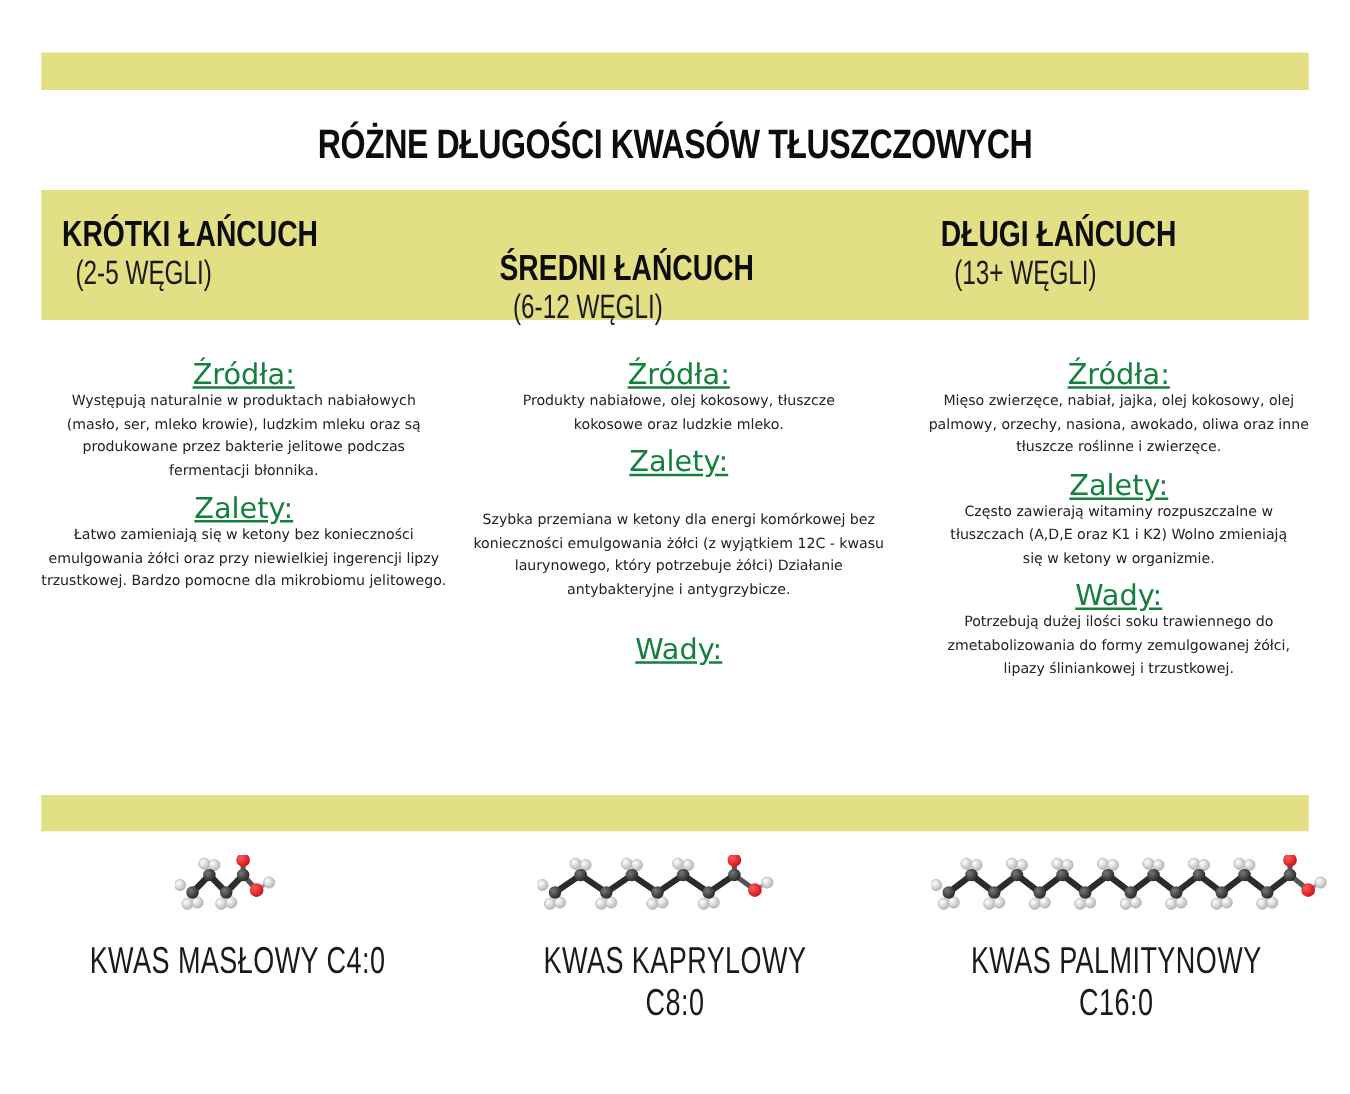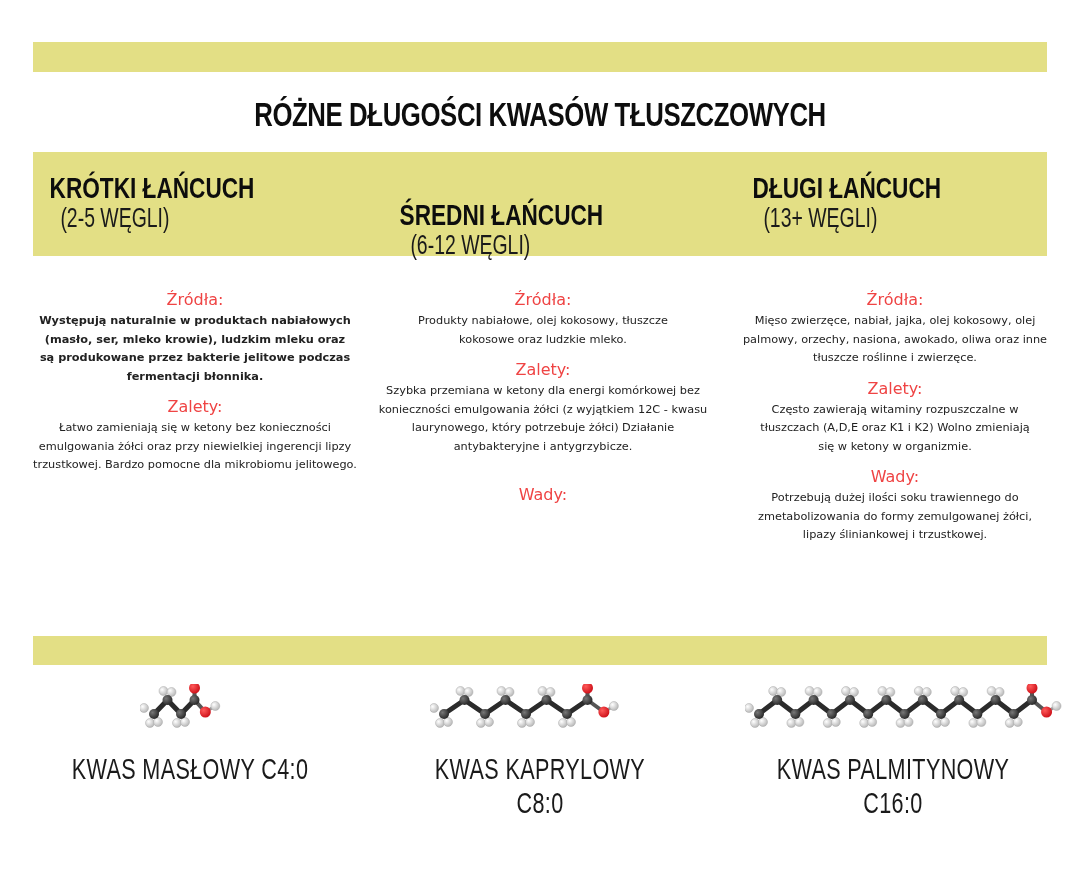--- a/index.html
+++ b/index.html
@@ -15,21 +15,21 @@
            letter-spacing: -0.5px; transform: scaleX(0.78); transform-origin: center;
            color: #0d0d0d; }
 
   .col-head { position: absolute; top: 172px; width: 360px; text-align: left; }
   .col-head .h1 { font-family: "Liberation Sans", sans-serif; font-weight: bold; font-size: 29px;
                   line-height: 32px; transform: scaleX(0.78); color: #0d0d0d; }
   .col-head .h2 { font-family: "Liberation Sans", sans-serif; font-size: 27px; line-height: 28px;
                   transform: scaleX(0.72); color: #1a1a1a; }
 
   .col { position: absolute; top: 288px; text-align: center; }
-  .sec-title { font-size: 16px; line-height: 24px; color: #ef4444; margin: 0; }
+  .sec-title { font-size: 23px; line-height: 24px; color: #15803d; margin: 0; text-decoration: underline; }
   .sec-body { font-size: 11.3px; line-height: 18.5px; color: #222; margin: 0; }
   .gap { height: 9px; }
   .gap-big { height: 18px; }
 
   .mol { position: absolute; }
   .mol-label { position: absolute; top: 752px; width: 360px; text-align: center;
                font-family: "Liberation Sans", sans-serif; font-size: 30px;
                transform: scaleX(0.72); color: #1a1a1a; letter-spacing: 0.5px; }
 </style>
 </head>
@@ -47,32 +47,32 @@
   <div class="h1">ŚREDNI ŁAŃCUCH</div>
   <div class="h2">(6-12 WĘGLI)</div>
 </div>
 <div class="col-head" style="left:713px;">
   <div class="h1">DŁUGI ŁAŃCUCH</div>
   <div class="h2">(13+ WĘGLI)</div>
 </div>
 
 <div class="col" style="left:30px; width:330px;">
   <p class="sec-title">Źródła:</p>
-  <p class="sec-body" style="padding:0 8px;font-weight:bold;">Występują naturalnie w produktach nabiałowych (masło, ser, mleko krowie), ludzkim mleku oraz są produkowane przez bakterie jelitowe podczas fermentacji błonnika.</p>
+  <p class="sec-body" style="padding:0 8px;">Występują naturalnie w produktach nabiałowych (masło, ser, mleko krowie), ludzkim mleku oraz są produkowane przez bakterie jelitowe podczas fermentacji błonnika.</p>
   <div class="gap"></div>
   <p class="sec-title">Zalety:</p>
   <p class="sec-body">Łatwo zamieniają się w ketony bez konieczności emulgowania żółci oraz przy niewielkiej ingerencji lipzy trzustkowej. Bardzo pomocne dla mikrobiomu jelitowego.</p>
 </div>
 
 <div class="col" style="left:358px; width:370px;">
   <p class="sec-title">Źródła:</p>
   <p class="sec-body" style="padding:0 50px;">Produkty nabiałowe, olej kokosowy, tłuszcze kokosowe oraz ludzkie mleko.</p>
   <div class="gap"></div>
   <p class="sec-title">Zalety:</p>
-  <p class="sec-body" style="padding:0 12px;">Szybka przemiana w ketony dla energi komórkowej bez konieczności emulgowania żółci (z wyjątkiem 12C - kwasu laurynowego, który potrzebuje żółci) Działanie antybakteryjne i antygrzybicze.</p>
+  <p class="sec-body" style="padding:0 12px;margin-top:25px;">Szybka przemiana w ketony dla energi komórkowej bez konieczności emulgowania żółci (z wyjątkiem 12C - kwasu laurynowego, który potrzebuje żółci) Działanie antybakteryjne i antygrzybicze.</p>
   <div class="gap-big"></div>
   <div class="gap"></div>
   <p class="sec-title">Wady:</p>
 </div>
 
 <div class="col" style="left:730px; width:330px;">
   <p class="sec-title">Źródła:</p>
   <p class="sec-body" style="padding:0 10px;">Mięso zwierzęce, nabiał, jajka, olej kokosowy, olej palmowy, orzechy, nasiona, awokado, oliwa oraz inne tłuszcze roślinne i zwierzęce.</p>
   <div class="gap"></div>
   <p class="sec-title">Zalety:</p>

